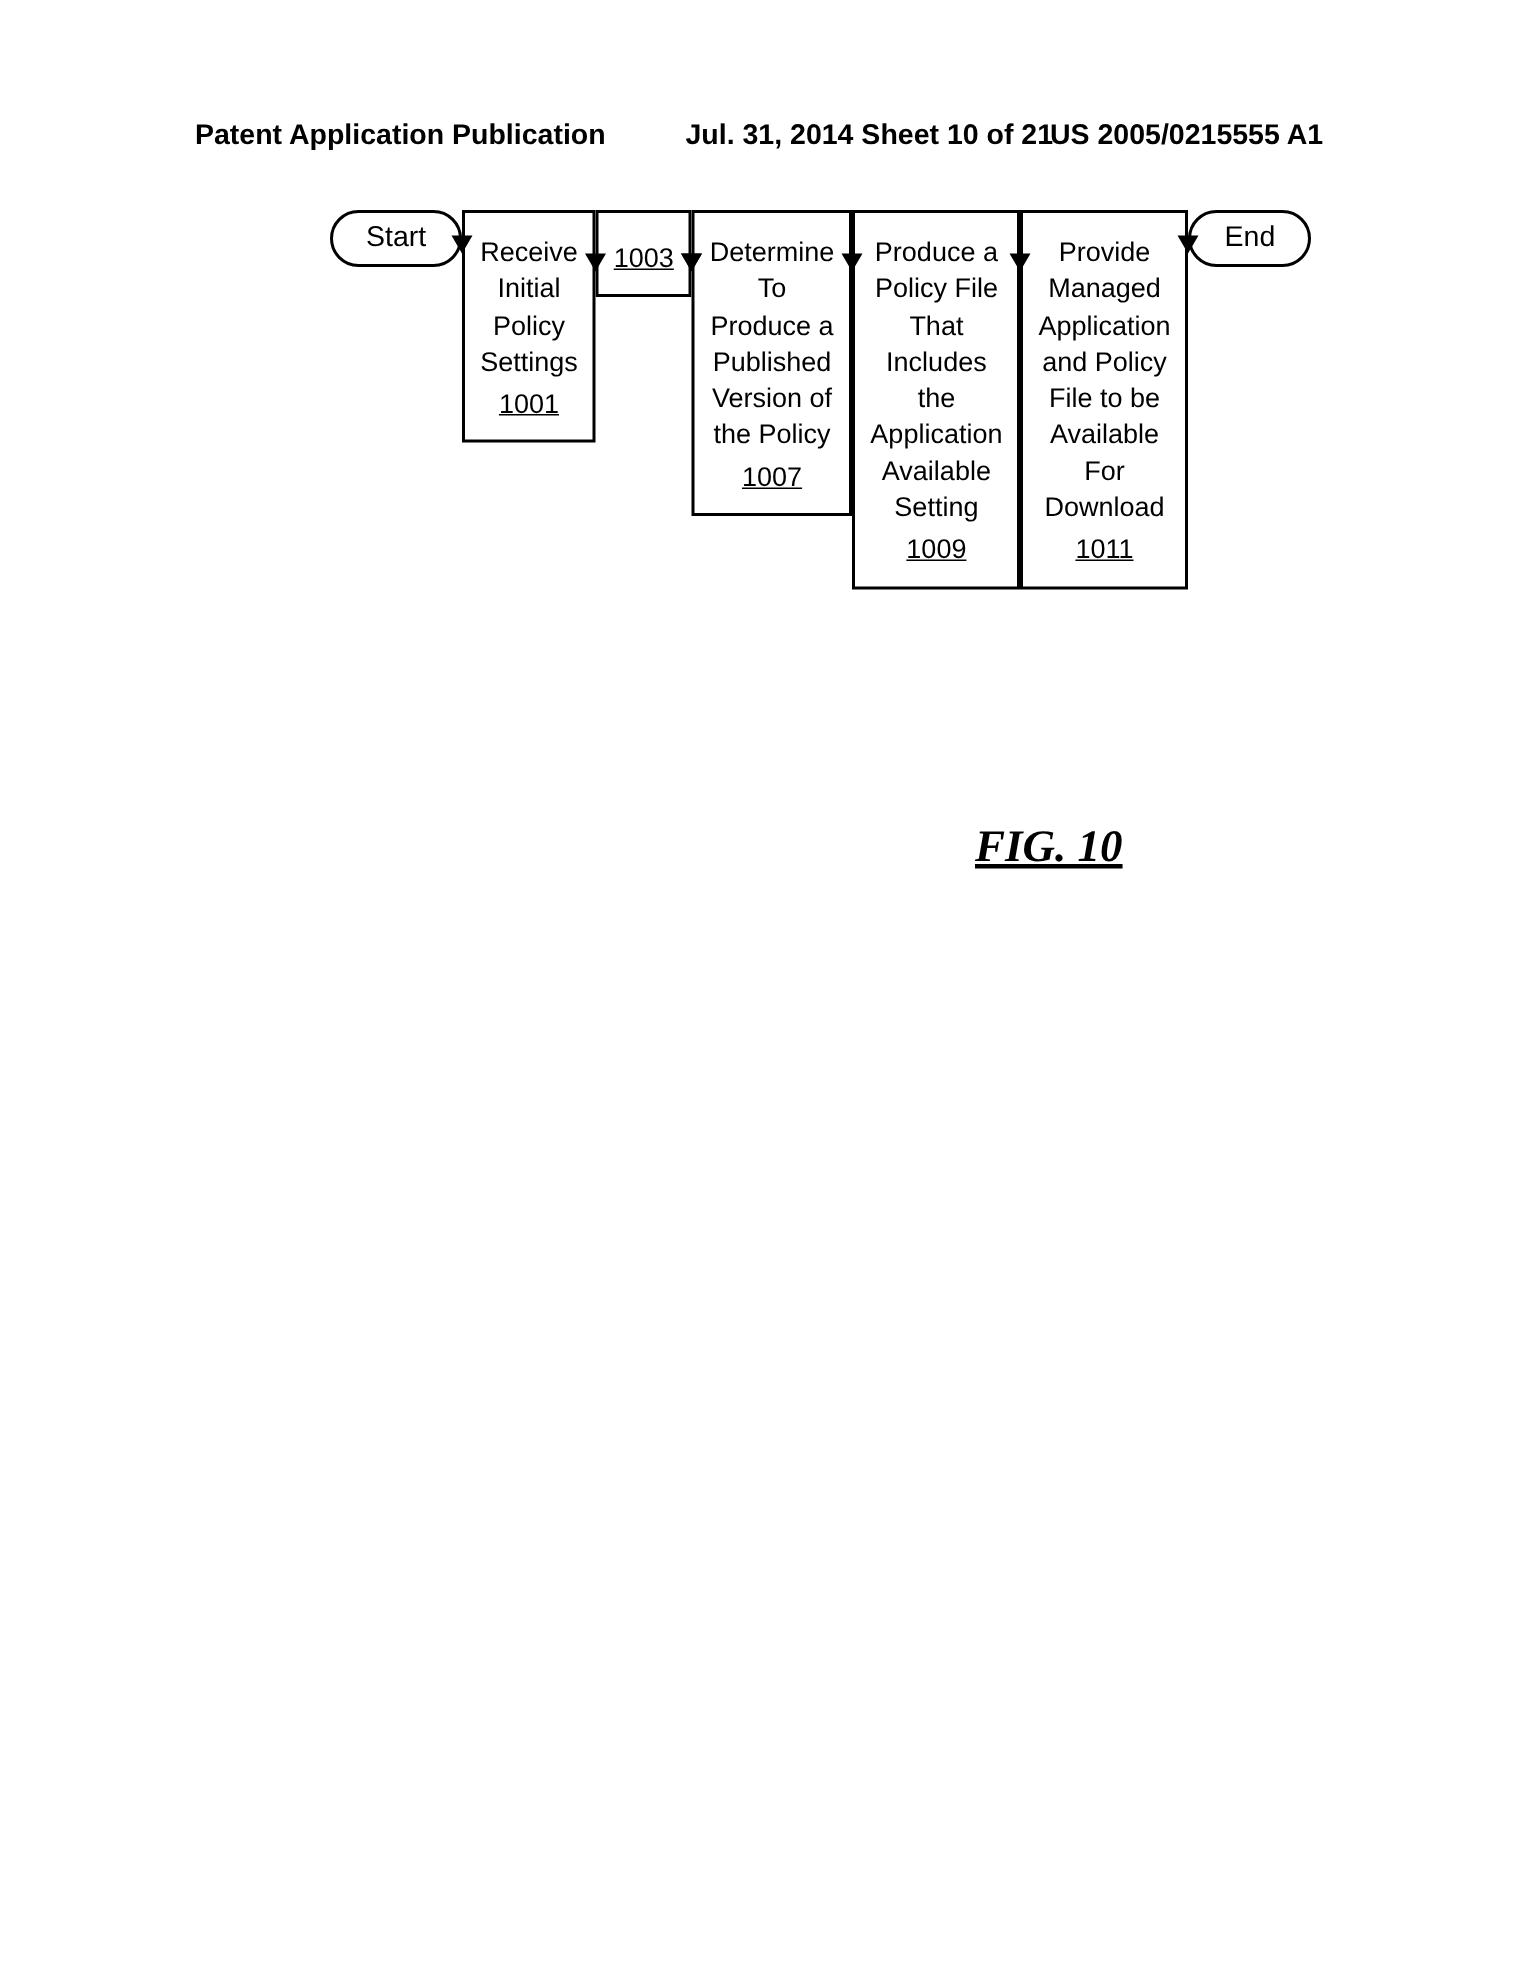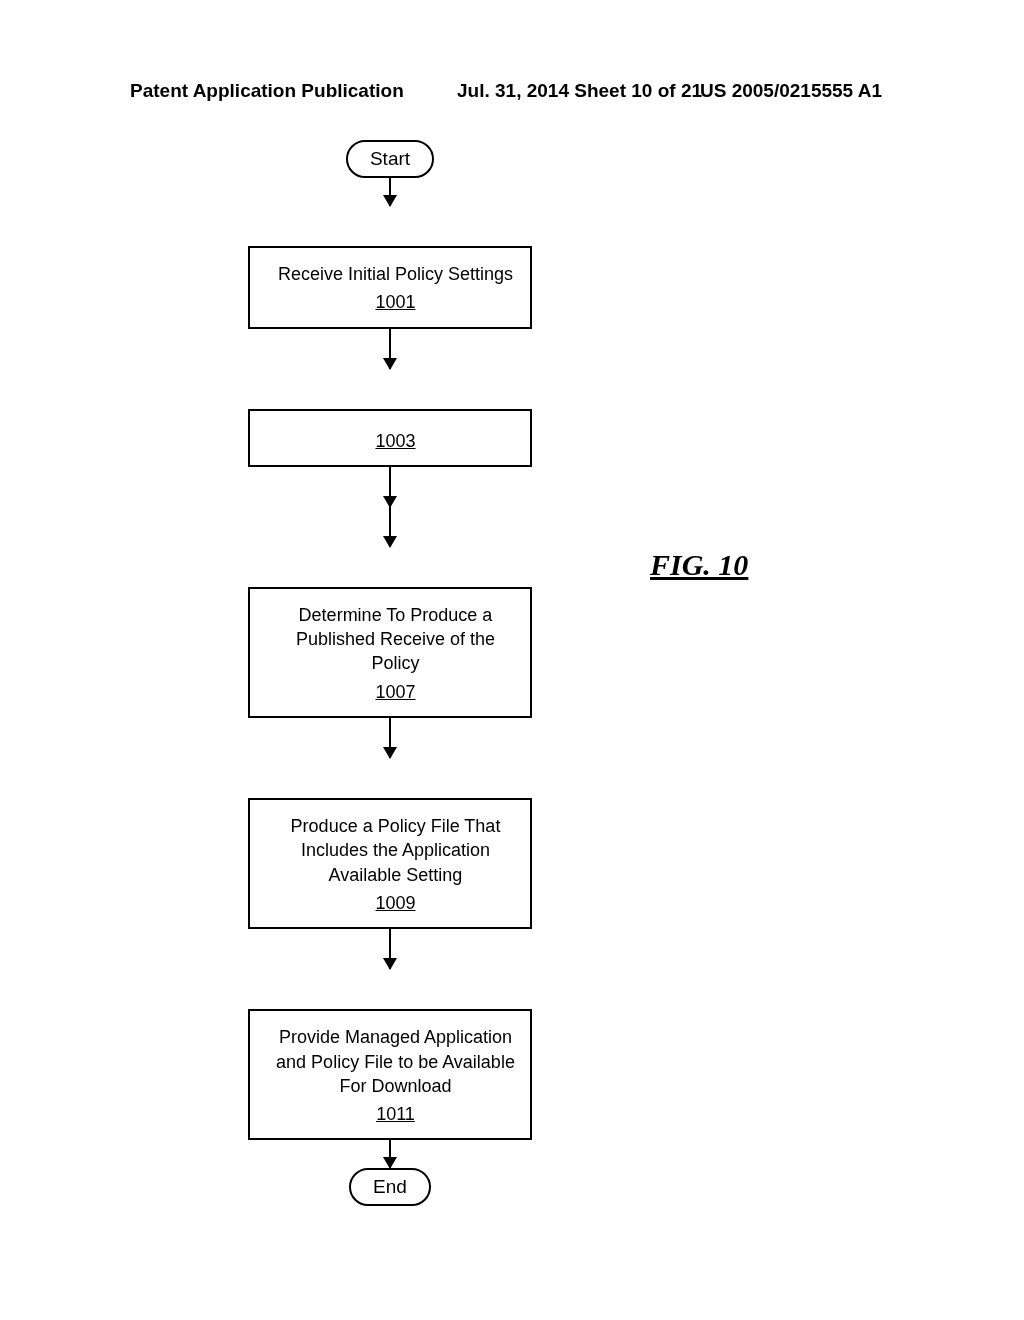--- a/index.html
+++ b/index.html
@@ -48,43 +48,42 @@
     text-decoration: underline;
     font-family: "Times New Roman", Times, serif;
   }
 
   .flow {
     position: absolute;
     left: 220px;
     top: 140px;
     width: 340px;
     display: flex;
-    flex-direction: column;
-    align-items: center;
+    flex-direction: row;
+    align-items: flex-start;
   }
 
   .terminator {
     border: 2.5px solid #000;
     border-radius: 20px;
     padding: 6px 22px;
     font-size: 19px;
     text-align: center;
     background: #fff;
   }
 
   .proc {
     border: 2.5px solid #000;
     width: 284px;
     text-align: center;
     font-size: 18px;
     line-height: 1.35;
-    padding: 14px 10px 12px 21px;
+    padding: 14px 10px 12px 10px;
     background: #fff;
     box-sizing: border-box;
-    margin-top: 40px;
   }
   .proc .ref {
     text-decoration: underline;
     display: inline-block;
     margin-top: 4px;
   }
 
   .arrow {
     width: 2.5px;
     background: #000;
@@ -130,21 +129,21 @@
     <div class="arrow arrow-med"></div>
 
     <div class="proc">
       <span class="ref">1003</span>
     </div>
     <div class="arrow arrow-med"></div>
 
     <div class="arrow arrow-med"></div>
 
     <div class="proc">
-      <div>Determine To Produce a Published Receive of the Policy</div>
+      <div>Determine To Produce a Published Version of the Policy</div>
       <span class="ref">1007</span>
     </div>
     <div class="arrow arrow-med"></div>
 
     <div class="proc">
       <div>Produce a Policy File That Includes the Application Available Setting</div>
       <span class="ref">1009</span>
     </div>
     <div class="arrow arrow-med"></div>
 

